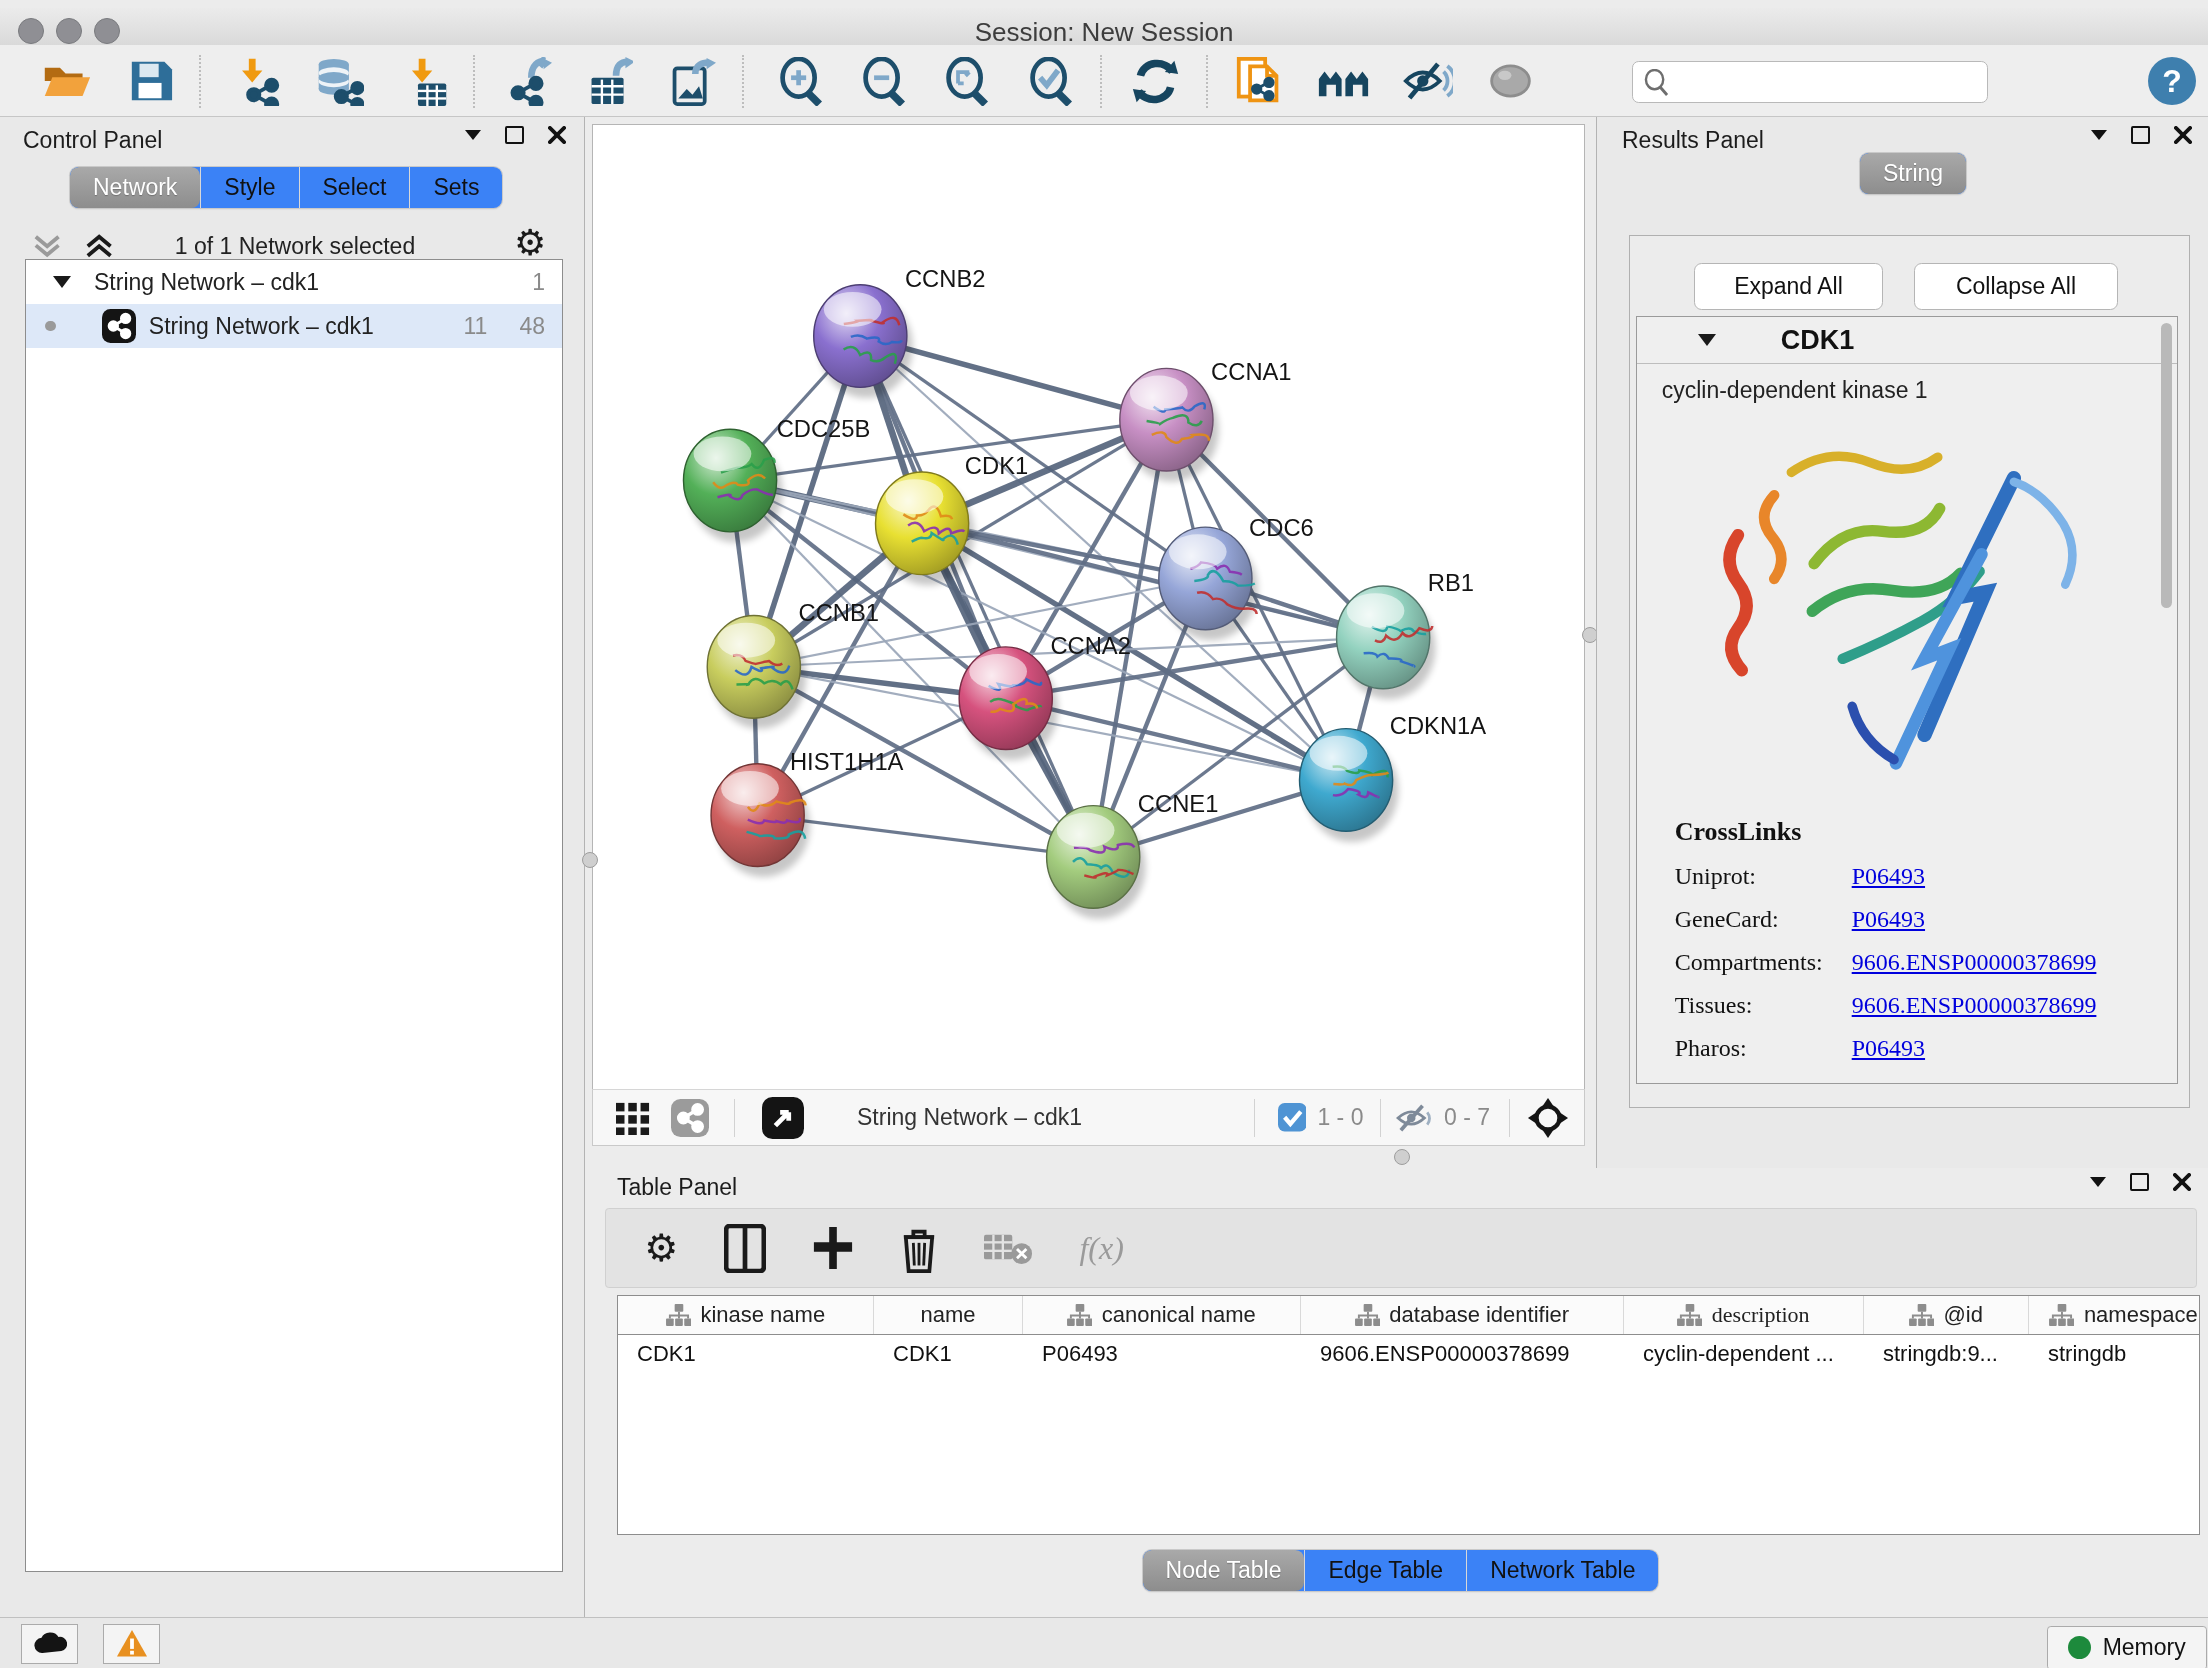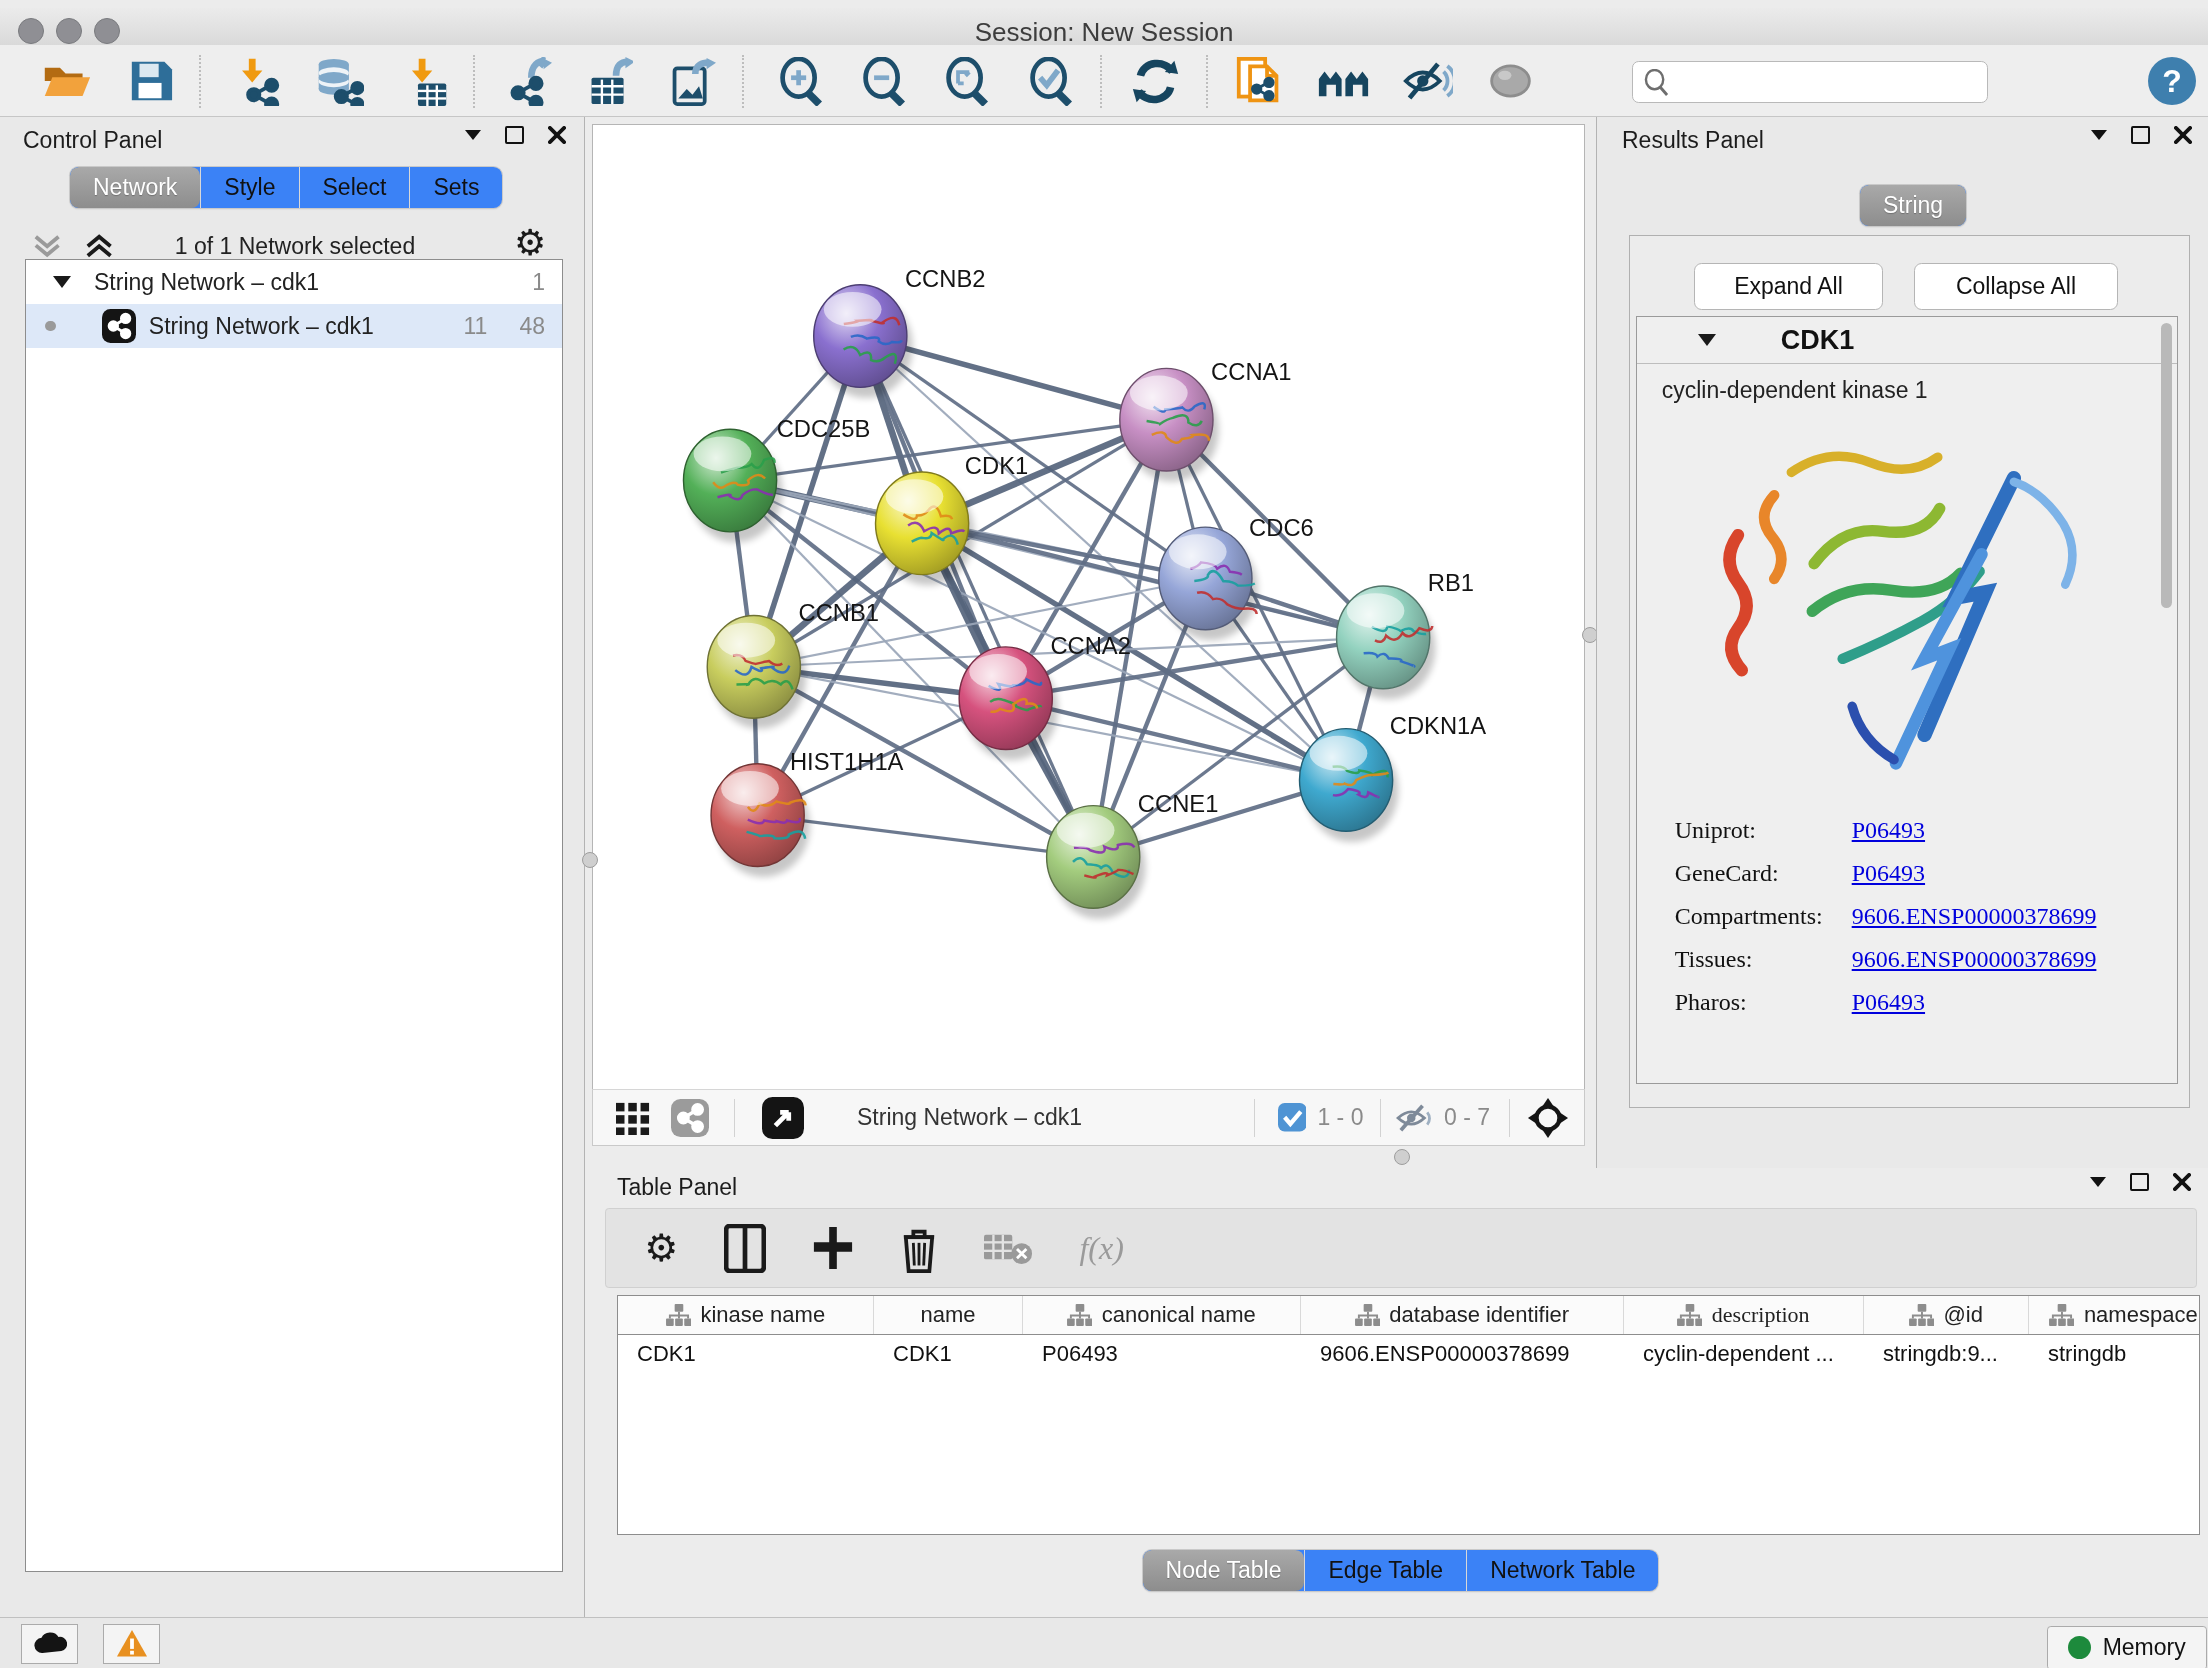--- a/index.html
+++ b/index.html
@@ -636,21 +636,21 @@
       </span>
     <span class="wb">
         <svg width="18" height="18" viewBox="0 0 19 19">
           <g stroke="#111" stroke-width="4" stroke-linecap="round">
             <line x1="2" y1="2" x2="17" y2="17"></line>
             <line x1="17" y1="2" x2="2" y2="17"></line>
           </g>
         </svg>
       </span>
   </div>
-  <div class="abs seg-group" style="left:263px;top:68px">
+  <div class="abs seg-group" style="left:263px;top:36px">
     <span class="seg active">String</span>
   </div>
   <div class="abs rp-outer">
     <div class="abs btn" style="left:64px;top:27px;width:187px;height:45px">Expand All</div>
     <div class="abs btn" style="left:284px;top:27px;width:202px;height:45px">Collapse All</div>
     <div class="abs rp-card">
       <div class="gene-hdr">
         <span style="margin-left:61px;width:0;height:0;border-left:9.5px solid transparent;border-right:9.5px solid transparent;border-top:12.4px solid #1a1a1a"></span>
         <span class="gene-name" style="margin-left:65px">CDK1</span>
       </div>
@@ -664,20 +664,21 @@
           <path d="M120 150 q30 -40 72 -34 q44 6 60 -24" stroke="#8db832" stroke-width="12"></path>
           <path d="M118 200 q36 -30 84 -22 q48 8 72 -18" stroke="#3fa558" stroke-width="12"></path>
           <path d="M150 250 q44 -18 84 -40 q36 -20 60 -52" stroke="#2f9e8a" stroke-width="11"></path>
           <path d="M236 330 L300 180 L268 186 L330 60" stroke="#2f6fc0" stroke-width="15"></path>
           <path d="M206 360 L262 240 L236 250 L296 140" stroke="#4f93dd" stroke-width="13"></path>
           <path d="M160 300 q10 36 44 56" stroke="#2b4fae" stroke-width="10"></path>
           <path d="M330 64 q30 10 52 44 q18 30 2 64" stroke="#7db3e8" stroke-width="9"></path>
         </g>
       </svg>
       <div class="xl" style="margin:25px 0 0 38px">
+        <div class="xl-head">CrossLinks</div>
         <div id="xl-rows">
             <div class="xl-row">
               <span class="xl-label">Uniprot:</span>
               <span class="xl-link">P06493</span>
             </div>
             <div class="xl-row">
               <span class="xl-label">GeneCard:</span>
               <span class="xl-link">P06493</span>
             </div>
             <div class="xl-row">

